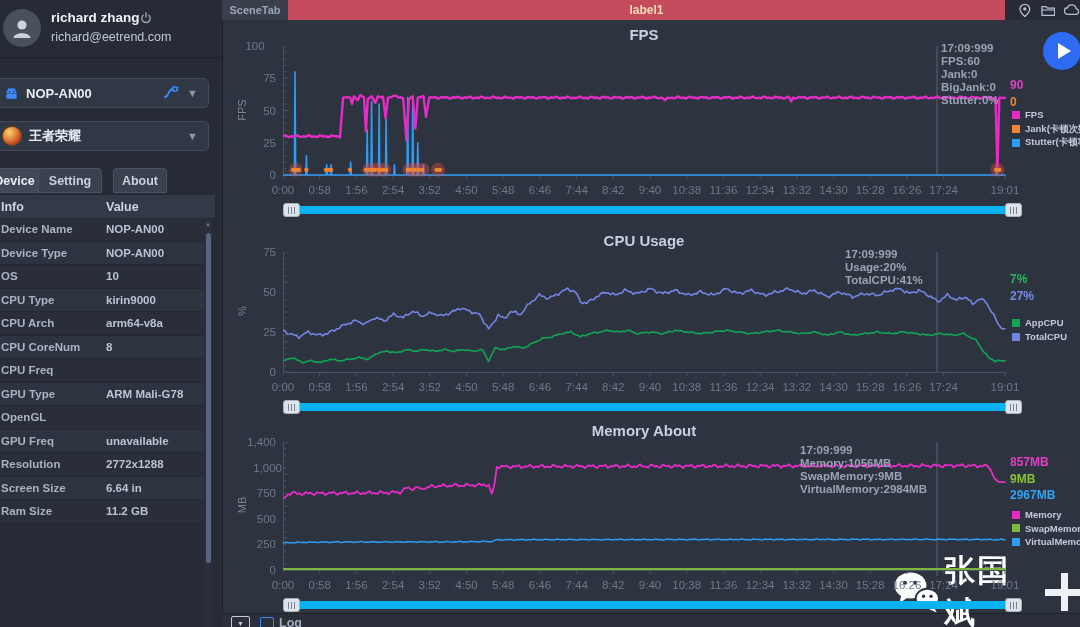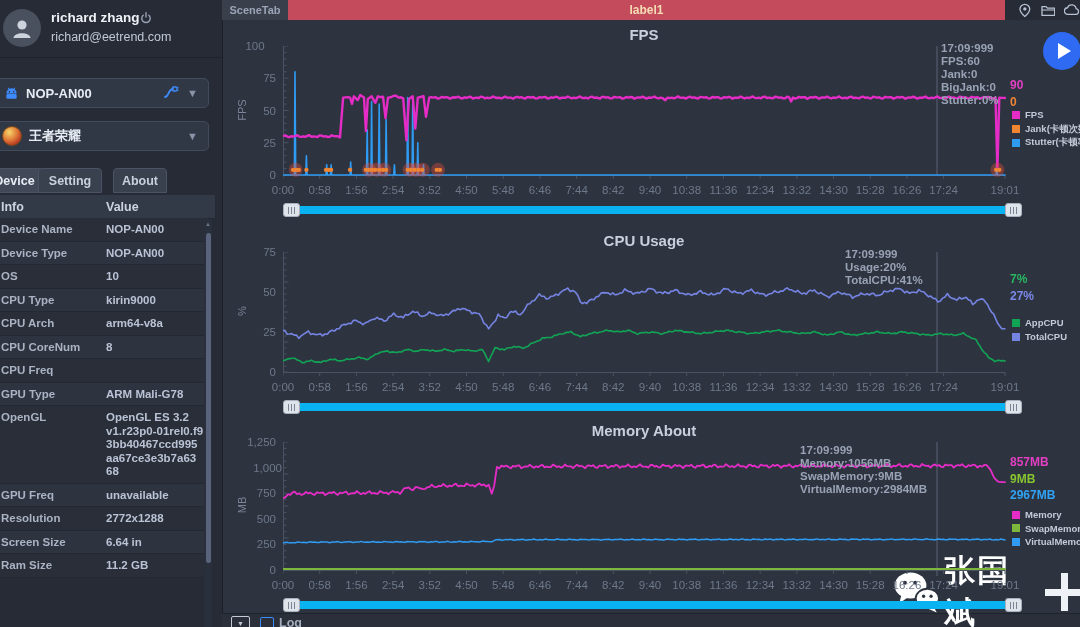--- a/index.html
+++ b/index.html
@@ -148,25 +148,20 @@
         </div>
         <div class="trow">
           <div class="tcell k">CPU Freq</div>
         </div>
         <div class="trow">
           <div class="tcell k">GPU Type</div>
           <div class="tcell v">ARM Mali-G78</div>
         </div>
         <div class="trow">
           <div class="tcell k">OpenGL</div>
-          <div class="tcell v">OpenGL ES 3.2
-v1.r23p0-01rel0.f9
-3bb40467ccd995
-aa67ce3e3b7a63
-68</div>
         </div>
         <div class="trow">
           <div class="tcell k">GPU Freq</div>
           <div class="tcell v">unavailable</div>
         </div>
         <div class="trow">
           <div class="tcell k">Resolution</div>
           <div class="tcell v">2772x1288</div>
         </div>
         <div class="trow">
@@ -468,21 +463,21 @@
     <div class="leg abs" style="left: 1012px; top: 331px;">
       <span class="sq" style="background: rgb(117, 132, 226);"></span>
       <span class="lt">TotalCPU</span>
     </div>
     <div class="chart-title abs" style="left: 283px; top: 422px;">Memory About</div>
     <div class="ytick abs" style="left: 234px; top: 564px; width: 42px;">0</div>
     <div class="ytick abs" style="left: 234px; top: 538.4px; width: 42px;">250</div>
     <div class="ytick abs" style="left: 234px; top: 512.8px; width: 42px;">500</div>
     <div class="ytick abs" style="left: 234px; top: 487.2px; width: 42px;">750</div>
     <div class="ytick abs" style="left: 240px; top: 461.6px; width: 42px;">1,000</div>
-    <div class="ytick abs" style="left: 234px; top: 436px; width: 42px;">1,250</div>
+    <div class="ytick abs" style="left: 234px; top: 436px; width: 42px;">1,400</div>
     <div class="ylab abs" style="left: 227px; top: 499px; width: 30px; text-align: center;">MB</div>
     <svg width="726" height="134" viewBox="0 0 726 134" style="position: absolute; left: 283px; top: 442px;">
       <line x1="0.5" y1="0" x2="0.5" y2="128" stroke="#4a5263" stroke-width="1"></line>
       <line x1="0" y1="128.5" x2="722" y2="128.5" stroke="#4a5263" stroke-width="1"></line>
       <line x1="0.5" y1="0" x2="5.5" y2="0" stroke="#4a5263" stroke-width="1"></line>
       <line x1="0.5" y1="6.4" x2="3.5" y2="6.4" stroke="#4a5263" stroke-width="1"></line>
       <line x1="0.5" y1="12.8" x2="3.5" y2="12.8" stroke="#4a5263" stroke-width="1"></line>
       <line x1="0.5" y1="19.2" x2="3.5" y2="19.2" stroke="#4a5263" stroke-width="1"></line>
       <line x1="0.5" y1="25.6" x2="3.5" y2="25.6" stroke="#4a5263" stroke-width="1"></line>
       <line x1="0.5" y1="32" x2="5.5" y2="32" stroke="#4a5263" stroke-width="1"></line>

